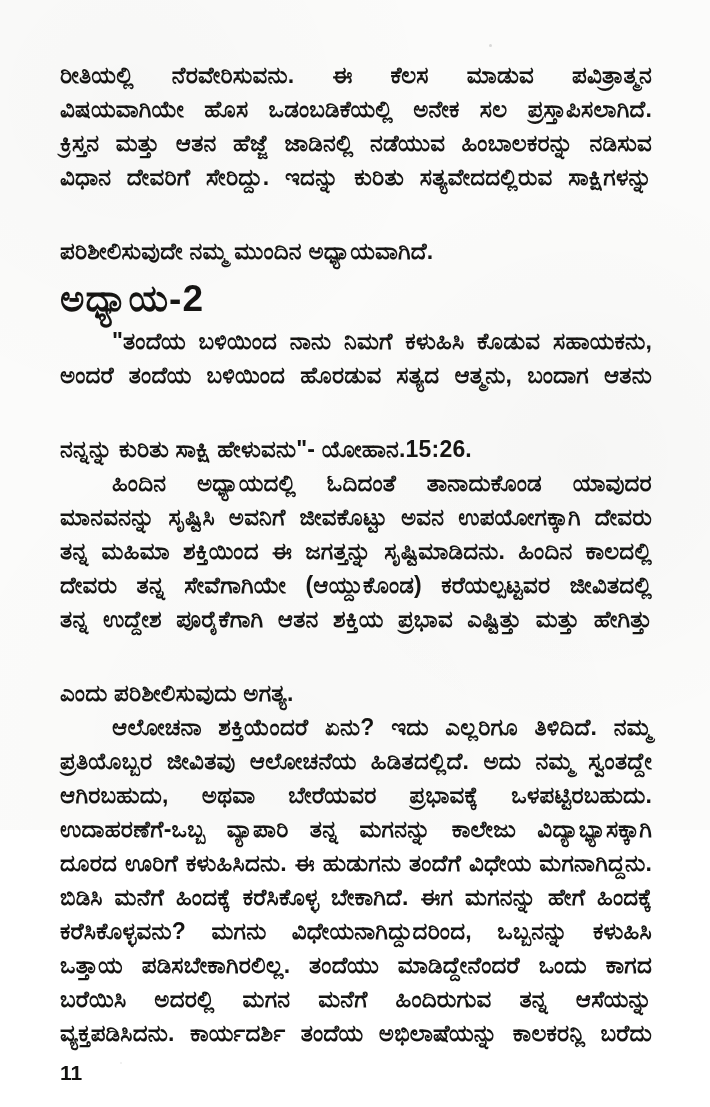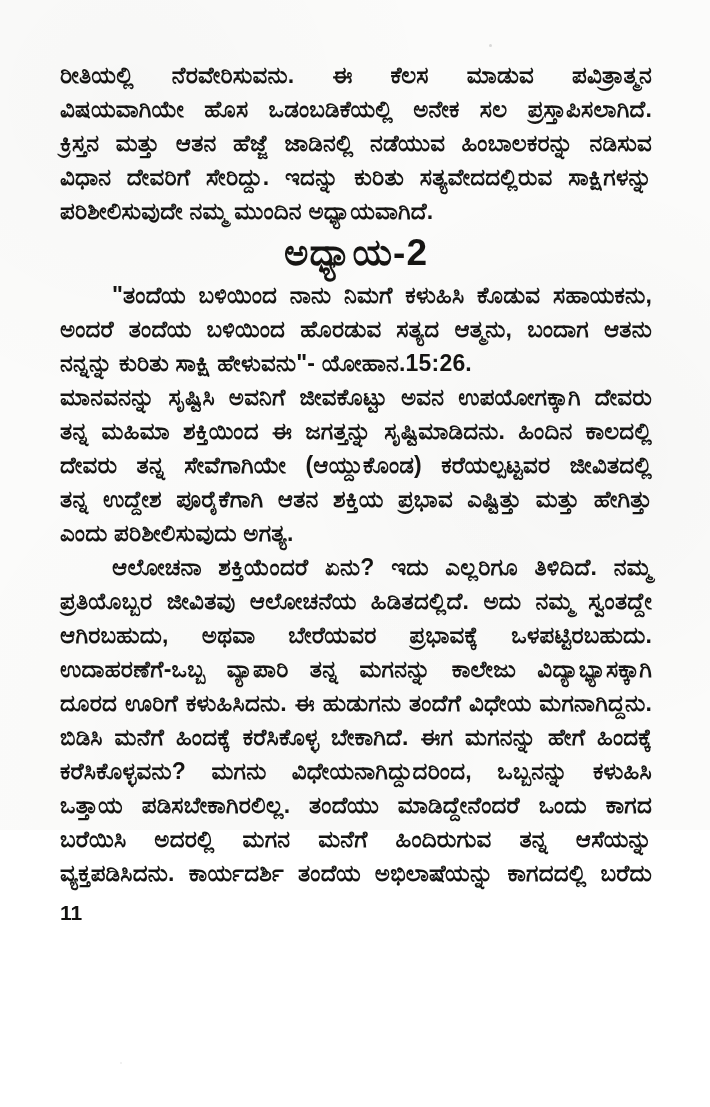--- a/index.html
+++ b/index.html
@@ -26,26 +26,27 @@
   }
   .bline {
     font-size: 23px;
     line-height: 34px;
     font-weight: 600;
     text-align: justify;
     text-align-last: justify;
     white-space: normal;
     letter-spacing: 0.2px;
   }
-  .bline.last { text-align-last: left; }
+  .bline.last { text-align-last: left; margin-top: 40px; }
   .bline.indent { text-indent: 52px; }
   .chapter-heading {
     font-size: 37px;
     line-height: 50px;
-    text-align: center;
+    margin-top: 6px;
+    text-align: left;
     font-weight: bold;
     letter-spacing: 1px;
   }
   .chapter-subtitle {
     font-size: 26px;
     line-height: 42px;
     text-align: center;
     font-weight: bold;
     letter-spacing: 3px;
   }
@@ -85,36 +86,37 @@
 
     <div class="chapter-heading">ಅಧ್ಯಾಯ-2</div>
 
     <div>
       <div class="bline indent">"ತಂದೆಯ ಬಳಿಯಿಂದ ನಾನು ನಿಮಗೆ ಕಳುಹಿಸಿ ಕೊಡುವ ಸಹಾಯಕನು,</div>
       <div class="bline">ಅಂದರೆ ತಂದೆಯ ಬಳಿಯಿಂದ ಹೊರಡುವ ಸತ್ಯದ ಆತ್ಮನು, ಬಂದಾಗ ಆತನು</div>
       <div class="bline last">ನನ್ನನ್ನು ಕುರಿತು ಸಾಕ್ಷಿ ಹೇಳುವನು"- ಯೋಹಾನ.15:26.</div>
     </div>
 
     <div>
+      <div class="bline indent">ಹಿಂದಿನ ಅಧ್ಯಾಯದಲ್ಲಿ ಓದಿದಂತೆ ತಾನಾದುಕೊಂಡ ಯಾವುದರ</div>
       <div class="bline">ಮಾನವನನ್ನು ಸೃಷ್ಟಿಸಿ ಅವನಿಗೆ ಜೀವಕೊಟ್ಟು ಅವನ ಉಪಯೋಗಕ್ಕಾಗಿ ದೇವರು</div>
       <div class="bline">ತನ್ನ ಮಹಿಮಾ ಶಕ್ತಿಯಿಂದ ಈ ಜಗತ್ತನ್ನು ಸೃಷ್ಟಿಮಾಡಿದನು. ಹಿಂದಿನ ಕಾಲದಲ್ಲಿ</div>
       <div class="bline">ದೇವರು ತನ್ನ ಸೇವೆಗಾಗಿಯೇ (ಆಯ್ದುಕೊಂಡ) ಕರೆಯಲ್ಪಟ್ಟವರ ಜೀವಿತದಲ್ಲಿ</div>
       <div class="bline">ತನ್ನ ಉದ್ದೇಶ ಪೂರೈಕೆಗಾಗಿ ಆತನ ಶಕ್ತಿಯ ಪ್ರಭಾವ ಎಷ್ಟಿತ್ತು ಮತ್ತು ಹೇಗಿತ್ತು</div>
       <div class="bline last">ಎಂದು ಪರಿಶೀಲಿಸುವುದು ಅಗತ್ಯ.</div>
     </div>
 
     <div>
       <div class="bline indent">ಆಲೋಚನಾ ಶಕ್ತಿಯೆಂದರೆ ಏನು? ಇದು ಎಲ್ಲರಿಗೂ ತಿಳಿದಿದೆ. ನಮ್ಮ</div>
       <div class="bline">ಪ್ರತಿಯೊಬ್ಬರ ಜೀವಿತವು ಆಲೋಚನೆಯ ಹಿಡಿತದಲ್ಲಿದೆ. ಅದು ನಮ್ಮ ಸ್ವಂತದ್ದೇ</div>
       <div class="bline">ಆಗಿರಬಹುದು, ಅಥವಾ ಬೇರೆಯವರ ಪ್ರಭಾವಕ್ಕೆ ಒಳಪಟ್ಟಿರಬಹುದು.</div>
       <div class="bline">ಉದಾಹರಣೆಗೆ-ಒಬ್ಬ ವ್ಯಾಪಾರಿ ತನ್ನ ಮಗನನ್ನು ಕಾಲೇಜು ವಿದ್ಯಾಭ್ಯಾಸಕ್ಕಾಗಿ</div>
       <div class="bline">ದೂರದ ಊರಿಗೆ ಕಳುಹಿಸಿದನು. ಈ ಹುಡುಗನು ತಂದೆಗೆ ವಿಧೇಯ ಮಗನಾಗಿದ್ದನು.</div>
       <div class="bline">ಬಿಡಿಸಿ ಮನೆಗೆ ಹಿಂದಕ್ಕೆ ಕರೆಸಿಕೊಳ್ಳ ಬೇಕಾಗಿದೆ. ಈಗ ಮಗನನ್ನು ಹೇಗೆ ಹಿಂದಕ್ಕೆ</div>
       <div class="bline">ಕರೆಸಿಕೊಳ್ಳವನು? ಮಗನು ವಿಧೇಯನಾಗಿದ್ದುದರಿಂದ, ಒಬ್ಬನನ್ನು ಕಳುಹಿಸಿ</div>
       <div class="bline">ಒತ್ತಾಯ ಪಡಿಸಬೇಕಾಗಿರಲಿಲ್ಲ. ತಂದೆಯು ಮಾಡಿದ್ದೇನೆಂದರೆ ಒಂದು ಕಾಗದ</div>
       <div class="bline">ಬರೆಯಿಸಿ ಅದರಲ್ಲಿ ಮಗನ ಮನೆಗೆ ಹಿಂದಿರುಗುವ ತನ್ನ ಆಸೆಯನ್ನು</div>
-      <div class="bline">ವ್ಯಕ್ತಪಡಿಸಿದನು. ಕಾರ್ಯದರ್ಶಿ ತಂದೆಯ ಅಭಿಲಾಷೆಯನ್ನು ಕಾಗದದಲ್ಲಿ ಬರೆದು</div>
+      <div class="bline">ವ್ಯಕ್ತಪಡಿಸಿದನು. ಕಾರ್ಯದರ್ಶಿ ತಂದೆಯ ಅಭಿಲಾಷೆಯನ್ನು ಕಾಲಕರನ್ಲಿ ಬರೆದು</div>
     </div>
 
     <div class="page-number">11</div>
 
   </div>
 </div>
 
 </body></html>

